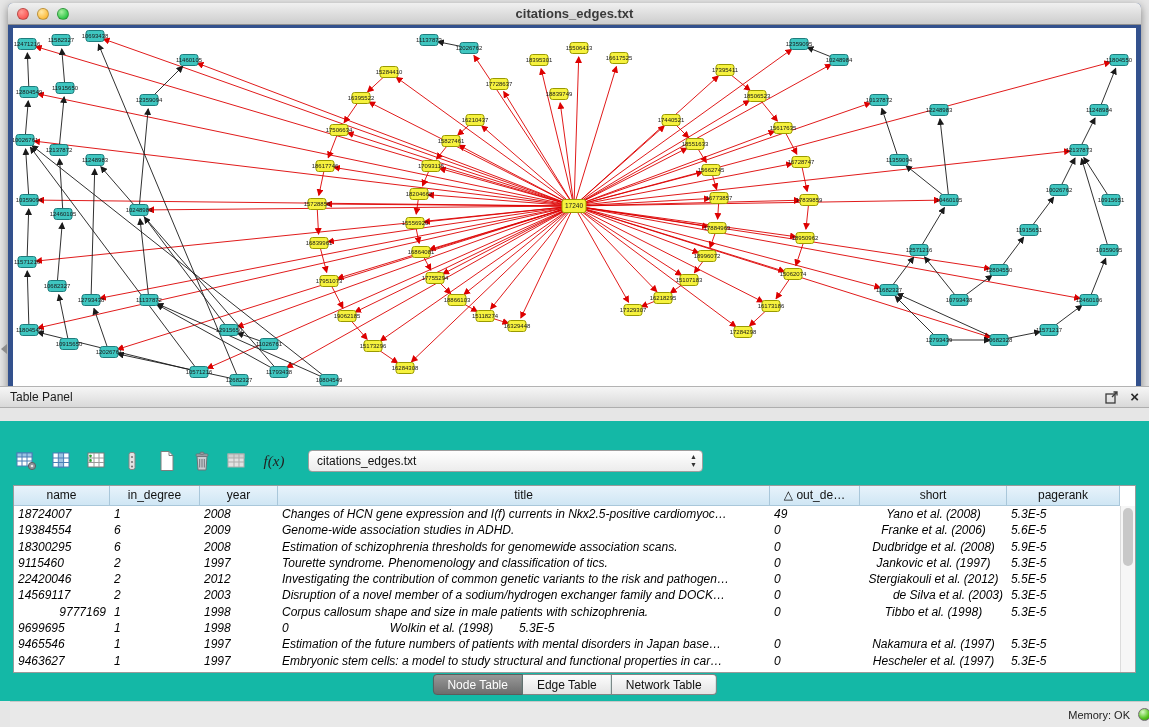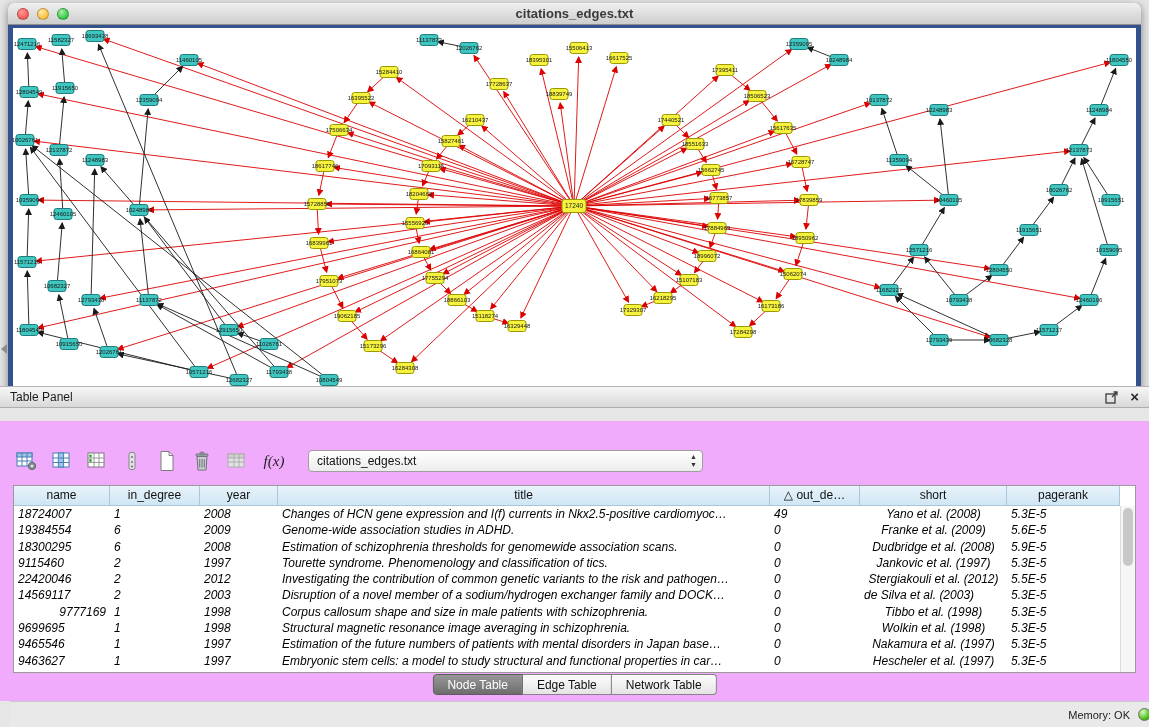--- a/index.html
+++ b/index.html
@@ -51,21 +51,21 @@
     border-top:1px solid #b3b3b3; border-bottom:1px solid #aeaeae;
     display:flex; align-items:center; padding:0 10px;
     font-size:12px; color:#1c1c1c;
   }
   .panel-header .spacer { flex:1; }
   .ph-icon { display:flex; align-items:center; margin-left:12px; cursor:default; }
   .close-x { font-size:15px; font-weight:bold; color:#2b2b2b; line-height:12px; }
 
   .panel-body {
     position:absolute; left:0; top:421px; width:1149px; height:280px;
-    background:#f0abfc;
+    background:#14b8a6;
   }
 
   .toolbar {
     position:absolute; left:14px; top:26px; height:28px;
     display:flex; align-items:center; gap:9px;
   }
   .tbtn { width:26px; height:24px; display:flex; align-items:center; justify-content:center; }
   .fx-btn {
     font-family:"Liberation Serif", serif; font-style:italic;
     font-size:15px; color:#222; width:30px; text-align:center;
@@ -603,21 +603,21 @@
           <div class="td" style="width: 90px; text-align: left;">49</div>
           <div class="td" style="width: 147px; text-align: center;">Yano et al. (2008)</div>
           <div class="td" style="width: 113px; text-align: left;">5.3E-5</div>
         </div>
         <div class="tr">
           <div class="td" style="width: 96px; text-align: left;">19384554</div>
           <div class="td" style="width: 90px; text-align: left;">6</div>
           <div class="td" style="width: 78px; text-align: left;">2009</div>
           <div class="td" style="width: 492px; text-align: left;">Genome-wide association studies in ADHD.</div>
           <div class="td" style="width: 90px; text-align: left;">0</div>
-          <div class="td" style="width: 147px; text-align: center;">Franke et al. (2009)</div>
+          <div class="td" style="width: 147px; text-align: center;">Franke et al. (2006)</div>
           <div class="td" style="width: 113px; text-align: left;">5.6E-5</div>
         </div>
         <div class="tr">
           <div class="td" style="width: 96px; text-align: left;">18300295</div>
           <div class="td" style="width: 90px; text-align: left;">6</div>
           <div class="td" style="width: 78px; text-align: left;">2008</div>
           <div class="td" style="width: 492px; text-align: left;">Estimation of schizophrenia thresholds for genomewide association scans.</div>
           <div class="td" style="width: 90px; text-align: left;">0</div>
           <div class="td" style="width: 147px; text-align: center;">Dudbridge et al. (2008)</div>
           <div class="td" style="width: 113px; text-align: left;">5.9E-5</div>
@@ -639,37 +639,36 @@
           <div class="td" style="width: 90px; text-align: left;">0</div>
           <div class="td" style="width: 147px; text-align: center;">Stergiakouli et al. (2012)</div>
           <div class="td" style="width: 113px; text-align: left;">5.5E-5</div>
         </div>
         <div class="tr">
           <div class="td" style="width: 96px; text-align: left;">14569117</div>
           <div class="td" style="width: 90px; text-align: left;">2</div>
           <div class="td" style="width: 78px; text-align: left;">2003</div>
           <div class="td" style="width: 492px; text-align: left;">Disruption of a novel member of a sodium/hydrogen exchanger family and DOCK…</div>
           <div class="td" style="width: 90px; text-align: left;">0</div>
-          <div class="td" style="width: 147px; text-align: left;">de Silva et al. (2003)</div>
+          <div class="td" style="width: 147px; text-align: right;">de Silva et al. (2003)</div>
           <div class="td" style="width: 113px; text-align: left;">5.3E-5</div>
         </div>
         <div class="tr">
           <div class="td" style="width: 96px; text-align: right;">9777169</div>
           <div class="td" style="width: 90px; text-align: left;">1</div>
           <div class="td" style="width: 78px; text-align: left;">1998</div>
           <div class="td" style="width: 492px; text-align: left;">Corpus callosum shape and size in male patients with schizophrenia.</div>
           <div class="td" style="width: 90px; text-align: left;">0</div>
           <div class="td" style="width: 147px; text-align: center;">Tibbo et al. (1998)</div>
           <div class="td" style="width: 113px; text-align: left;">5.3E-5</div>
         </div>
         <div class="tr">
           <div class="td" style="width: 96px; text-align: left;">9699695</div>
           <div class="td" style="width: 90px; text-align: left;">1</div>
           <div class="td" style="width: 78px; text-align: left;">1998</div>
-          <div class="td" style="width: 492px; text-align: left;">Structural magnetic resonance image averaging in schizophrenia.</div>
           <div class="td" style="width: 90px; text-align: left;">0</div>
           <div class="td" style="width: 147px; text-align: center;">Wolkin et al. (1998)</div>
           <div class="td" style="width: 113px; text-align: left;">5.3E-5</div>
         </div>
         <div class="tr">
           <div class="td" style="width: 96px; text-align: left;">9465546</div>
           <div class="td" style="width: 90px; text-align: left;">1</div>
           <div class="td" style="width: 78px; text-align: left;">1997</div>
           <div class="td" style="width: 492px; text-align: left;">Estimation of the future numbers of patients with mental disorders in Japan base…</div>
           <div class="td" style="width: 90px; text-align: left;">0</div>

